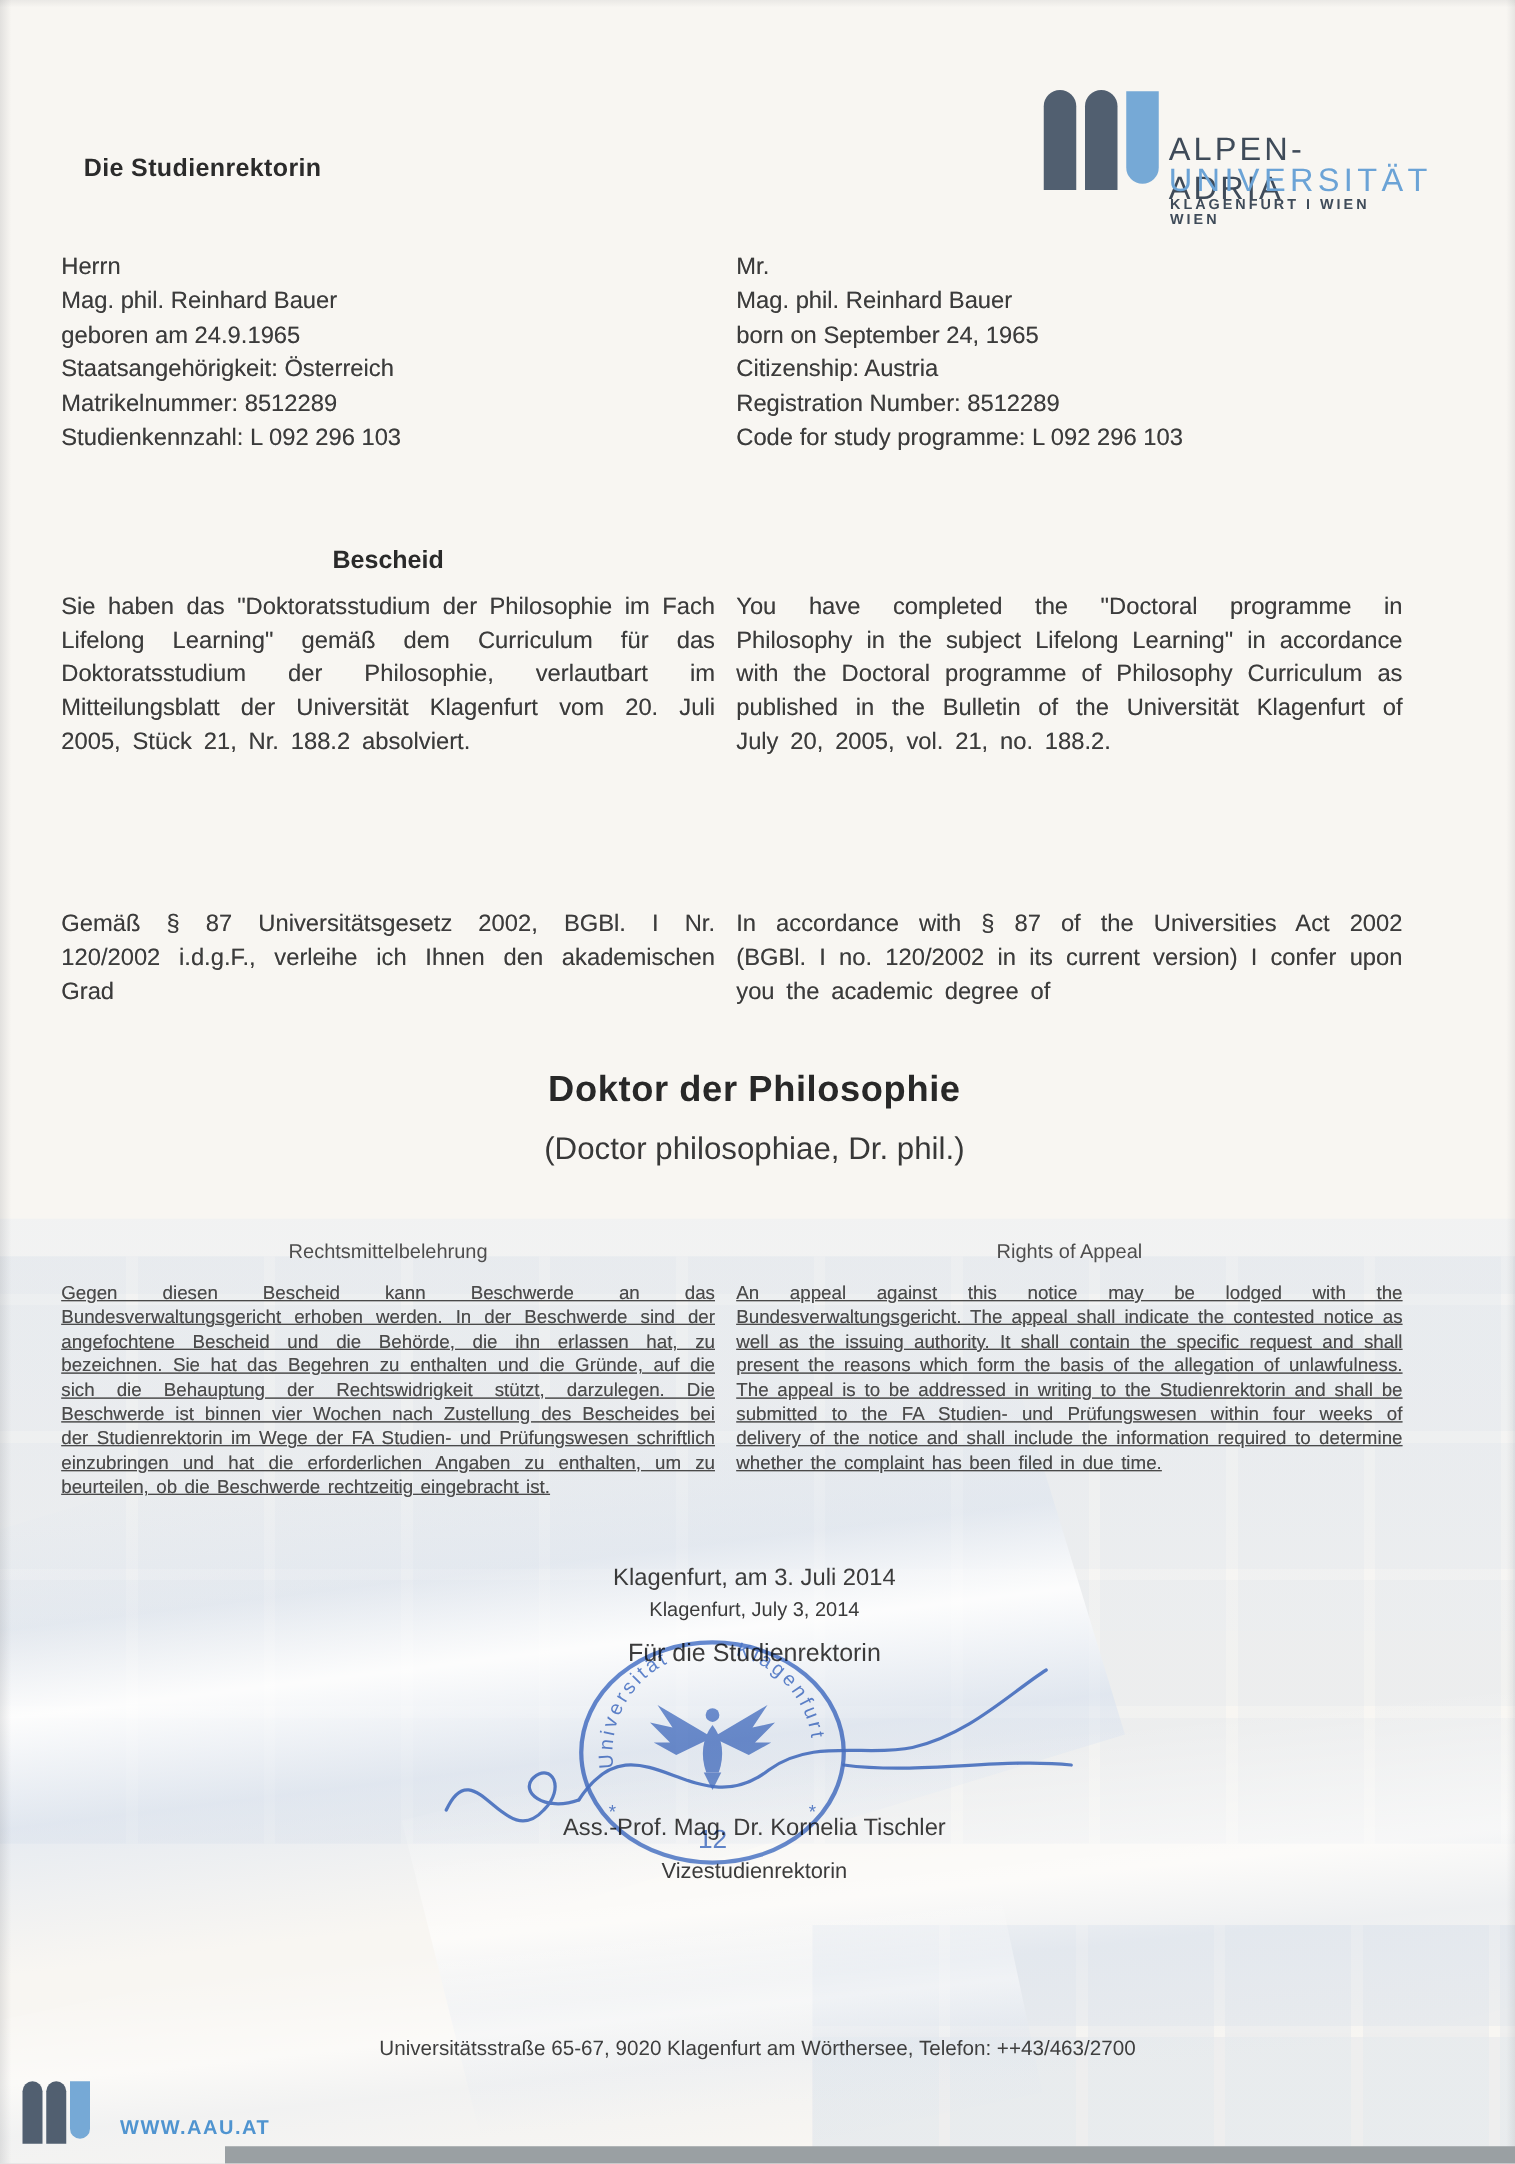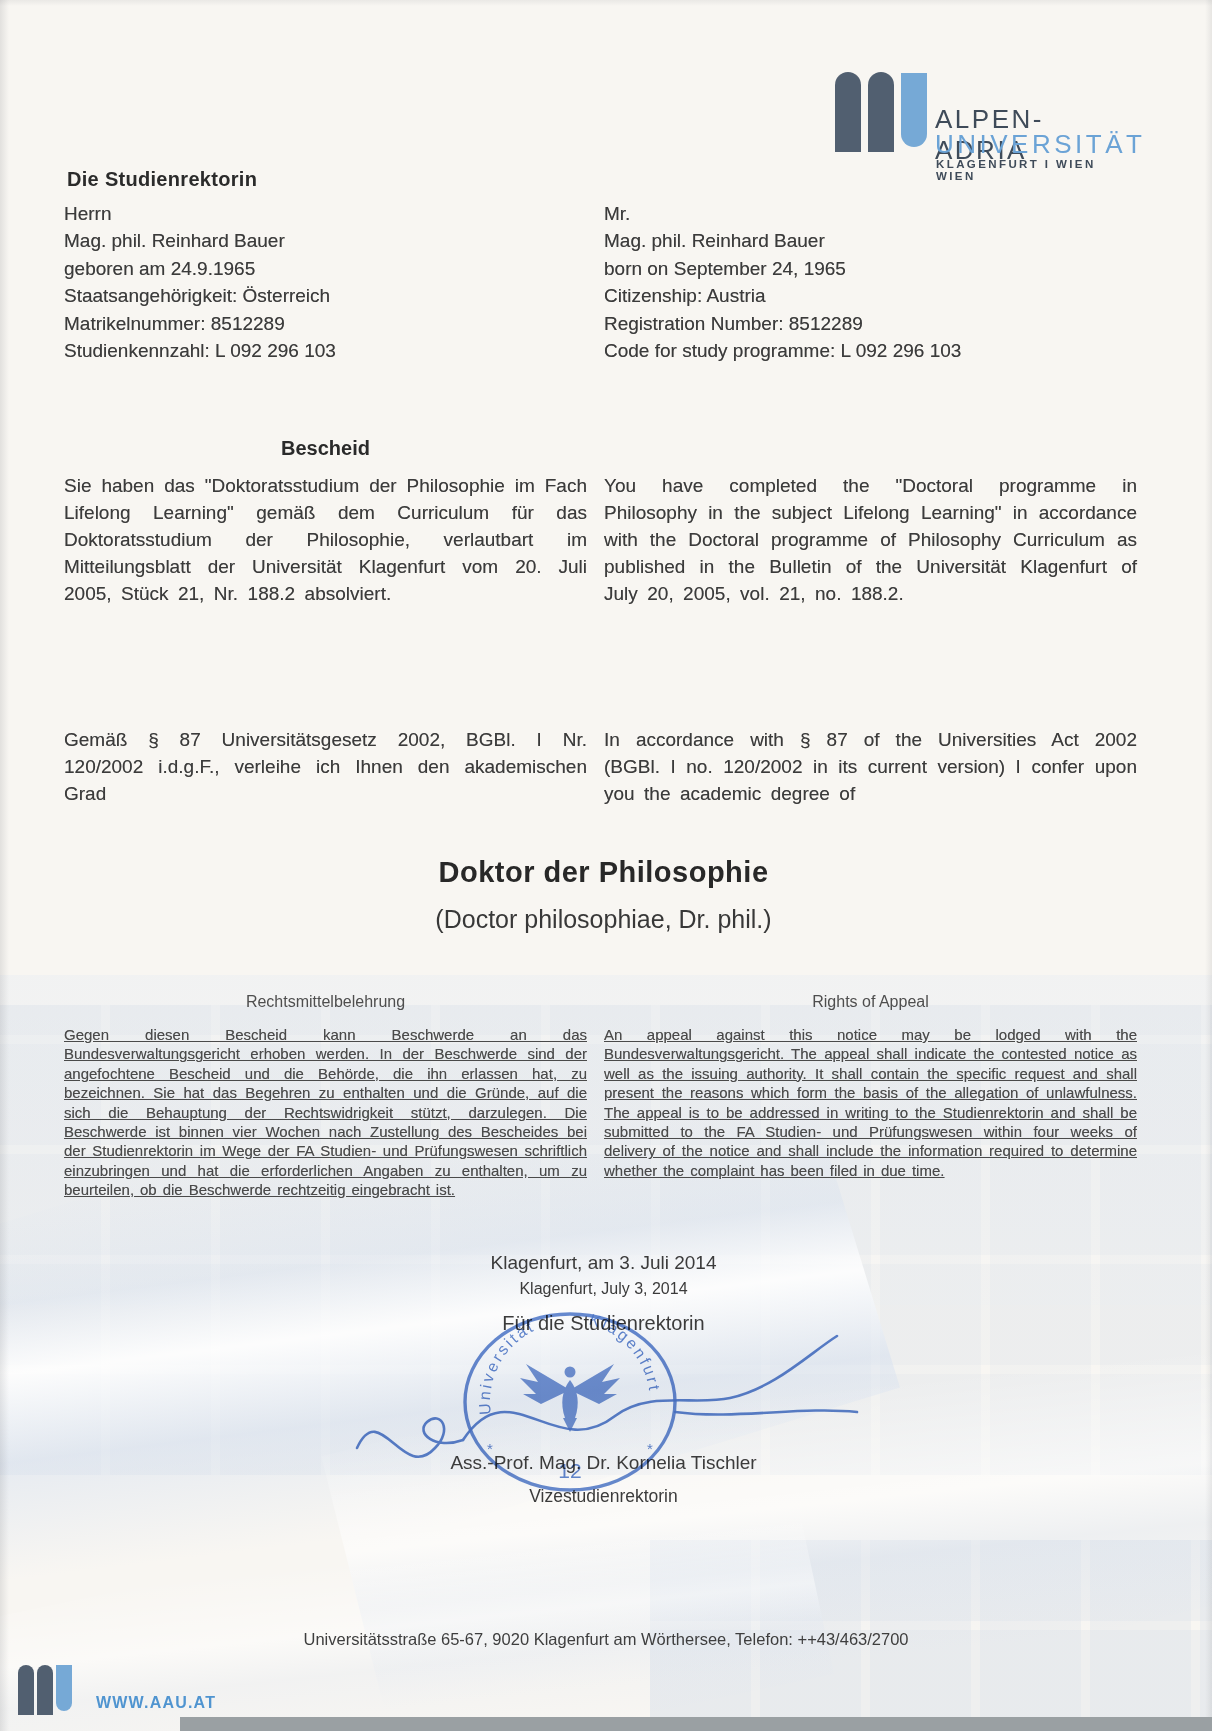--- a/index.html
+++ b/index.html
@@ -29,25 +29,25 @@
     background:linear-gradient(6deg, transparent 20%, rgba(221,229,241,.4) 45%, rgba(255,255,255,.75) 58%, transparent 80%);}
   .edge-left{left:0; top:0; width:9px; height:100%;
     background:linear-gradient(90deg, rgba(110,112,118,.16), transparent);}
   .edge-top{left:0; top:0; width:100%; height:6px;
     background:linear-gradient(rgba(110,112,118,.10), transparent);}
   .edge-right{right:0; top:0; width:7px; height:100%;
     background:linear-gradient(270deg, rgba(110,112,118,.12), transparent);}
 
   
   .z{position:absolute; z-index:1;}
-  .row{position:absolute; z-index:1; left:64px; width:1073px; display:flex; gap:17px;}
+  .row{position:absolute; z-index:1; left:49px; width:1073px; display:flex; gap:17px;}
   .col-de{width:523px;}
   .col-en{width:533px;}
 
-  .sender{left:67px; top:124px; font-size:20px; font-weight:bold; color:#2b2b2b; letter-spacing:.3px;margin-top:44px;}
+  .sender{left:67px; top:124px; font-size:20px; font-weight:bold; color:#2b2b2b; letter-spacing:.3px;}
 
   .addr div{font-size:19px; line-height:27.4px; text-shadow:0 0 .4px rgba(60,60,60,.55);}
 
   .heading{text-align:center; font-weight:bold; font-size:20px; color:#2a2a2a;}
 
   .body-par{font-size:19px; line-height:27px; text-align:justify; word-spacing:.22em;
     text-shadow:0 0 .4px rgba(60,60,60,.5);}
 
   .degree-block{left:67px; top:855px; width:1073px; text-align:center;}
   .degree-title{font-size:29px; font-weight:bold; color:#282828; letter-spacing:.5px; line-height:34px;}

